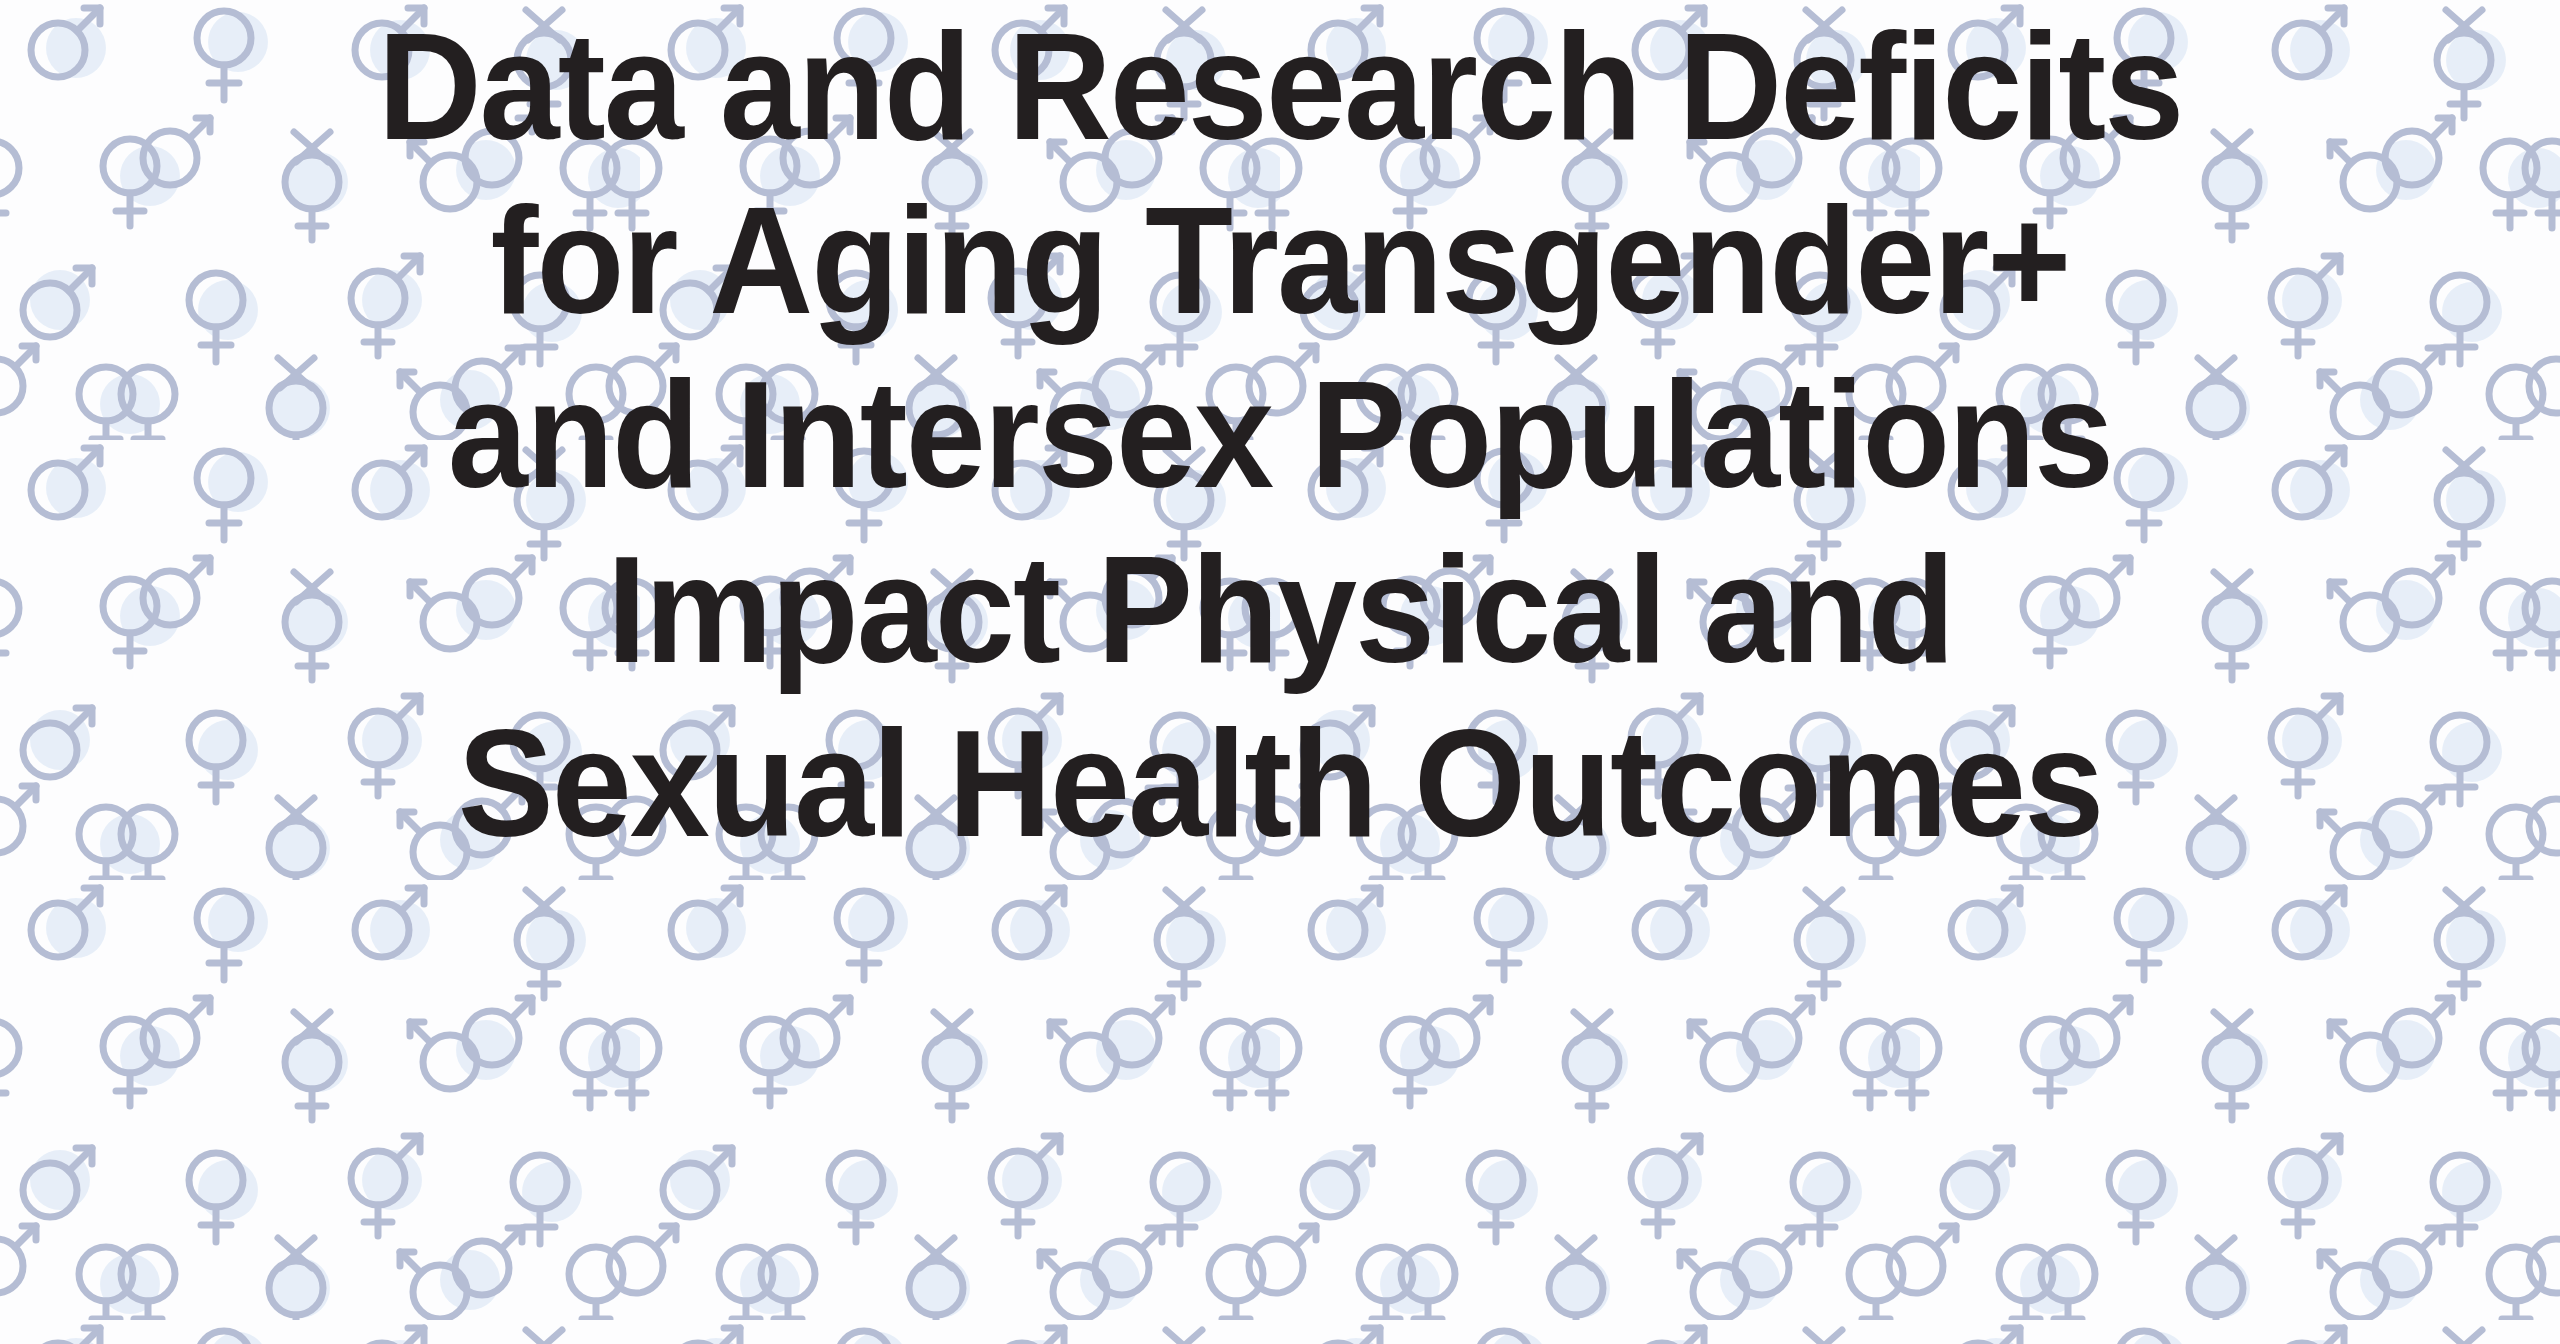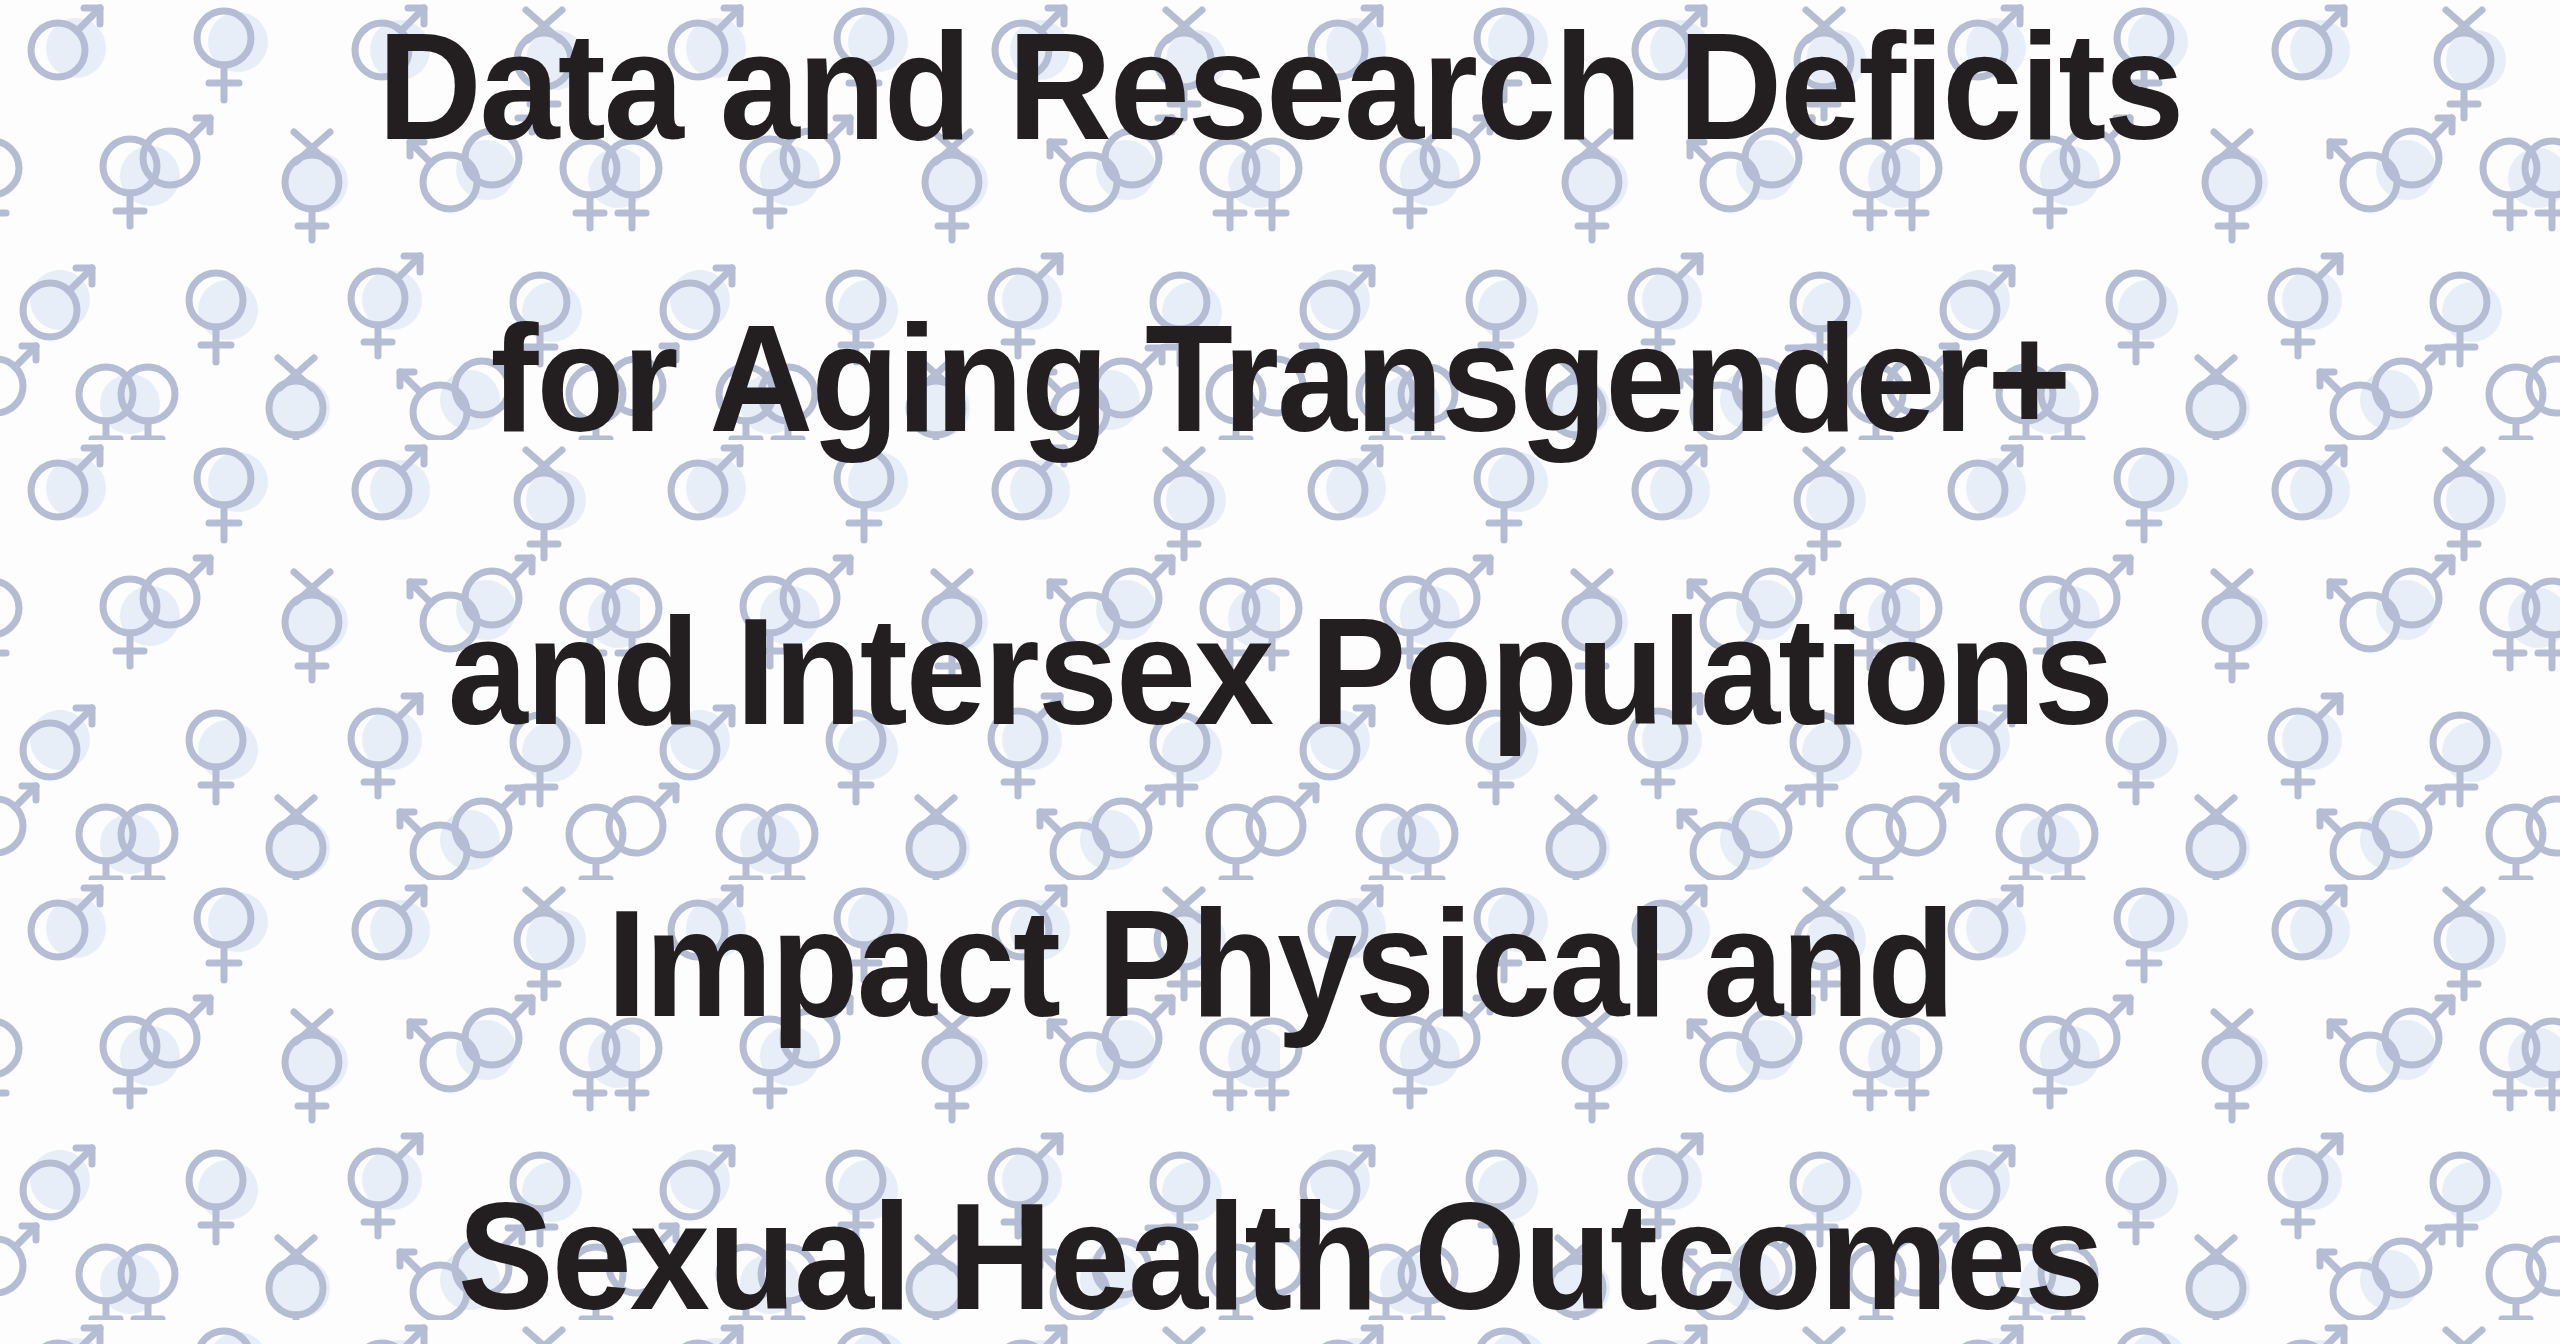--- a/index.html
+++ b/index.html
@@ -42,21 +42,21 @@
   #title-block {
     position: absolute;
     left: 0;
     top: 0;
     width: 2560px;
     height: 1344px;
     z-index: 2;
     display: flex;
     flex-direction: column;
     align-items: center;
-    justify-content: space-between;
+    justify-content: flex-start;
     padding: 0 90px;
     box-sizing: border-box;
   }
 
   .title-line {
     display: block;
     width: 100%;
     text-align: center;
     color: #231f20;
     font-family: "Liberation Sans", "DejaVu Sans", sans-serif;

